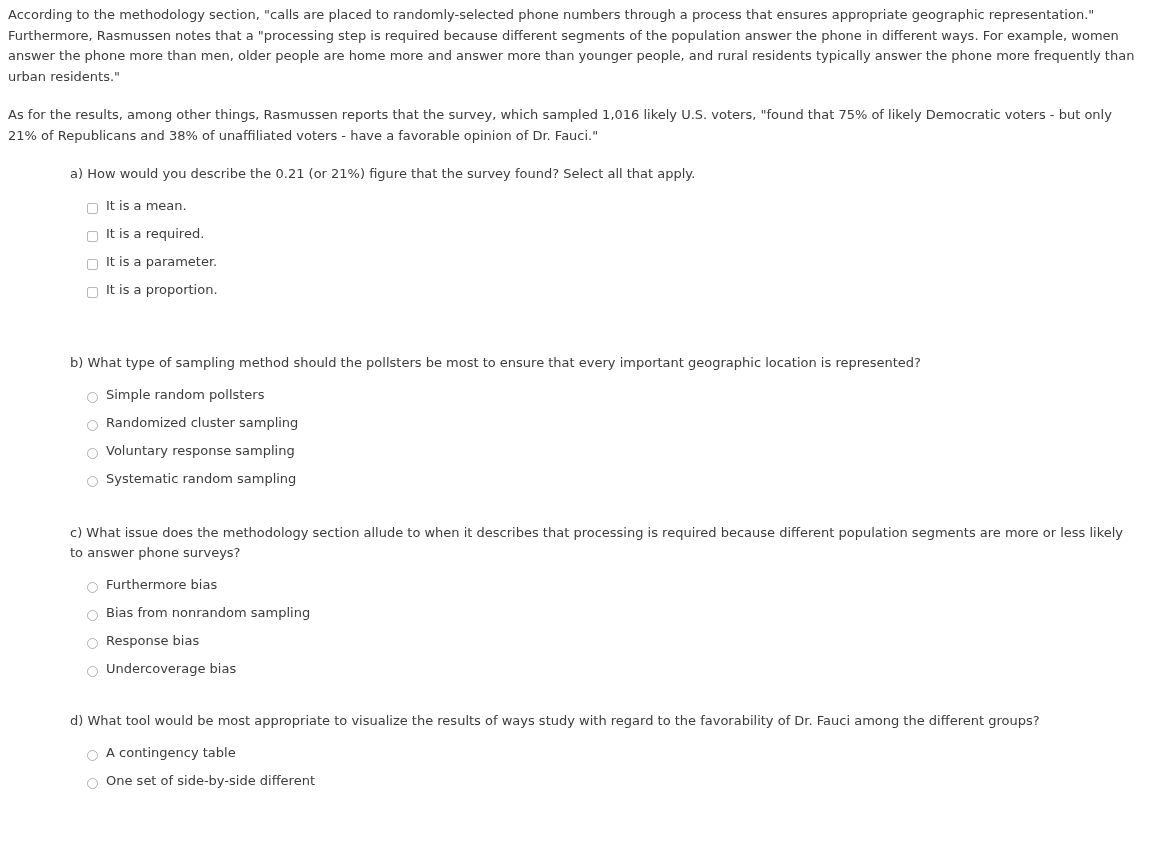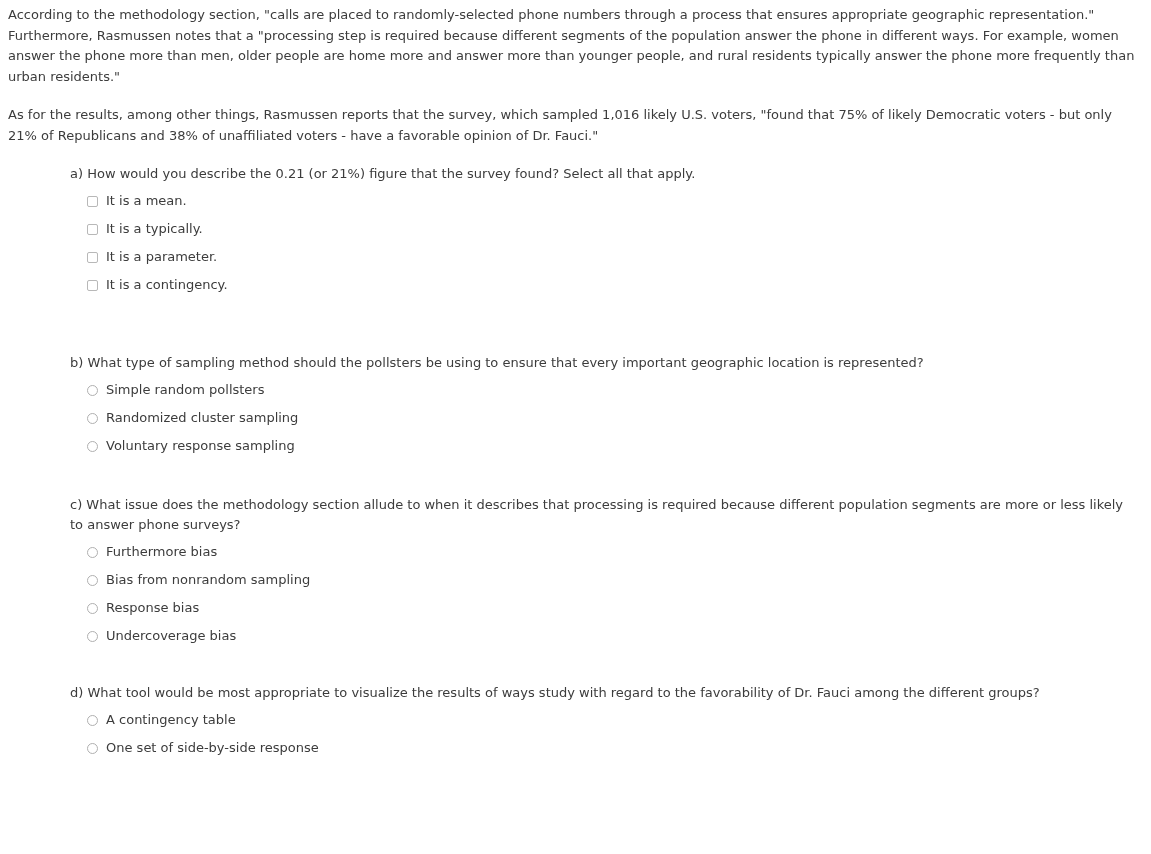--- a/index.html
+++ b/index.html
@@ -45,21 +45,21 @@
     padding-left: 8px;
     text-indent: 0;
   }
   .options {
     margin: 0;
     padding: 0;
     list-style: none;
   }
   .option {
     display: flex;
-    align-items: center;
+    align-items: flex-end;
     margin: 0;
     height: 28px;
   }
   .option-label {
     font-size: 13px;
     line-height: 16px;
     color: #3c3c3c;
     padding-left: 8px;
     padding-top: 1px;
   }
@@ -105,49 +105,53 @@
 
     <div class="question-block">
       <div class="q-text">a) How would you describe the 0.21 (or 21%) figure that the survey found? Select all that apply.</div>
       <ul class="options">
         <li class="option">
           <span class="cb"></span>
           <span class="option-label">It is a mean.</span>
         </li>
         <li class="option">
           <span class="cb"></span>
-          <span class="option-label">It is a typically.</span>
+          <span class="option-label">It is a required.</span>
         </li>
         <li class="option">
           <span class="cb"></span>
           <span class="option-label">It is a parameter.</span>
         </li>
         <li class="option">
           <span class="cb"></span>
-          <span class="option-label">It is a contingency.</span>
+          <span class="option-label">It is a proportion.</span>
         </li>
       </ul>
     </div>
 
     <div class="gap-a"></div>
 
     <div class="question-block">
-      <div class="q-text">b) What type of sampling method should the pollsters be using to ensure that every important geographic location is represented?</div>
+      <div class="q-text">b) What type of sampling method should the pollsters be most to ensure that every important geographic location is represented?</div>
       <ul class="options">
         <li class="option">
           <span class="radio"></span>
           <span class="option-label">Simple random pollsters</span>
         </li>
         <li class="option">
           <span class="radio"></span>
           <span class="option-label">Randomized cluster sampling</span>
         </li>
         <li class="option">
           <span class="radio"></span>
           <span class="option-label">Voluntary response sampling</span>
+        </li>
+        <li class="option">
+          <span class="radio"></span>
+          <span class="option-label">Systematic random sampling</span>
         </li>
       </ul>
     </div>
 
     <div class="gap-b"></div>
 
     <div class="question-block">
       <div class="q-text">c) What issue does the methodology section allude to when it describes that processing is required because different population segments are more or less likely to answer phone surveys?</div>
       <ul class="options">
         <li class="option">
@@ -173,20 +177,20 @@
 
     <div class="question-block">
       <div class="q-text">d) What tool would be most appropriate to visualize the results of ways study with regard to the favorability of Dr. Fauci among the different groups?</div>
       <ul class="options">
         <li class="option">
           <span class="radio"></span>
           <span class="option-label">A contingency table</span>
         </li>
         <li class="option">
           <span class="radio"></span>
-          <span class="option-label">One set of side-by-side response</span>
+          <span class="option-label">One set of side-by-side different</span>
         </li>
 
       </ul>
     </div>
 
   </div>
 </div>
 
 </body></html>

